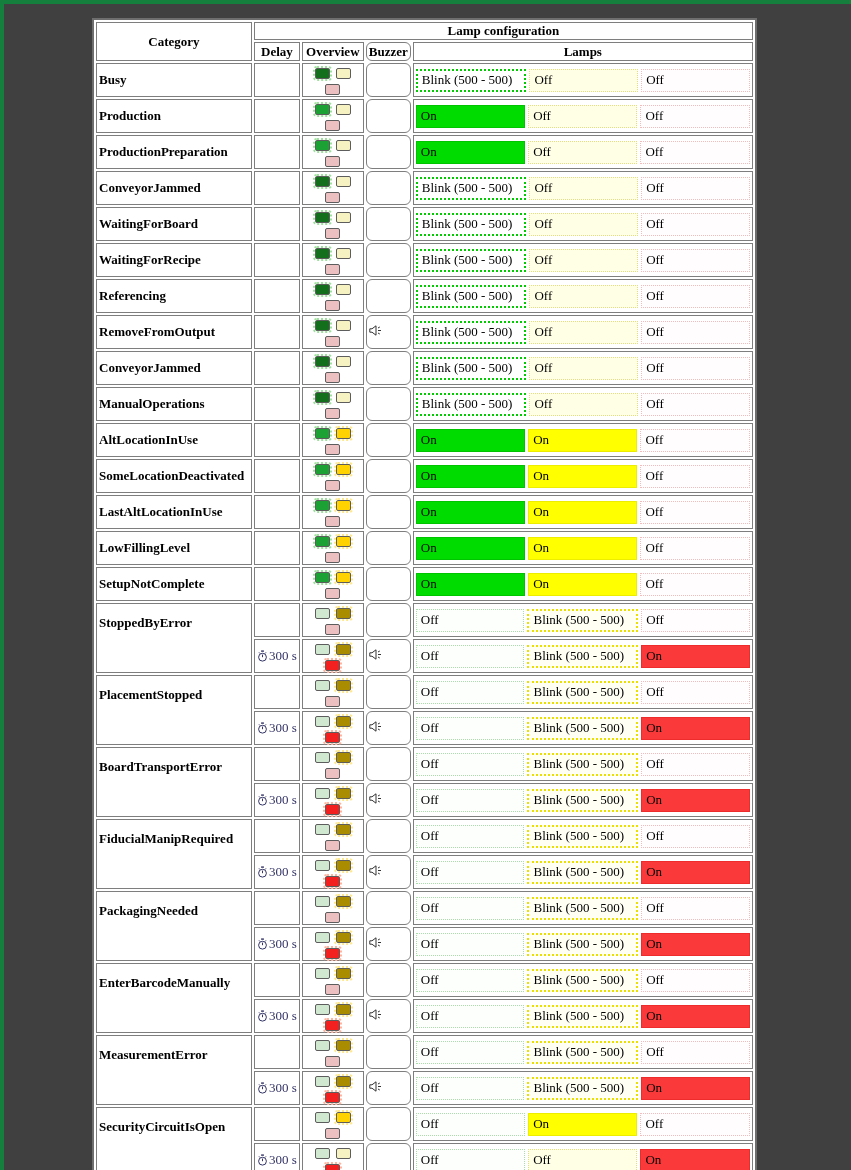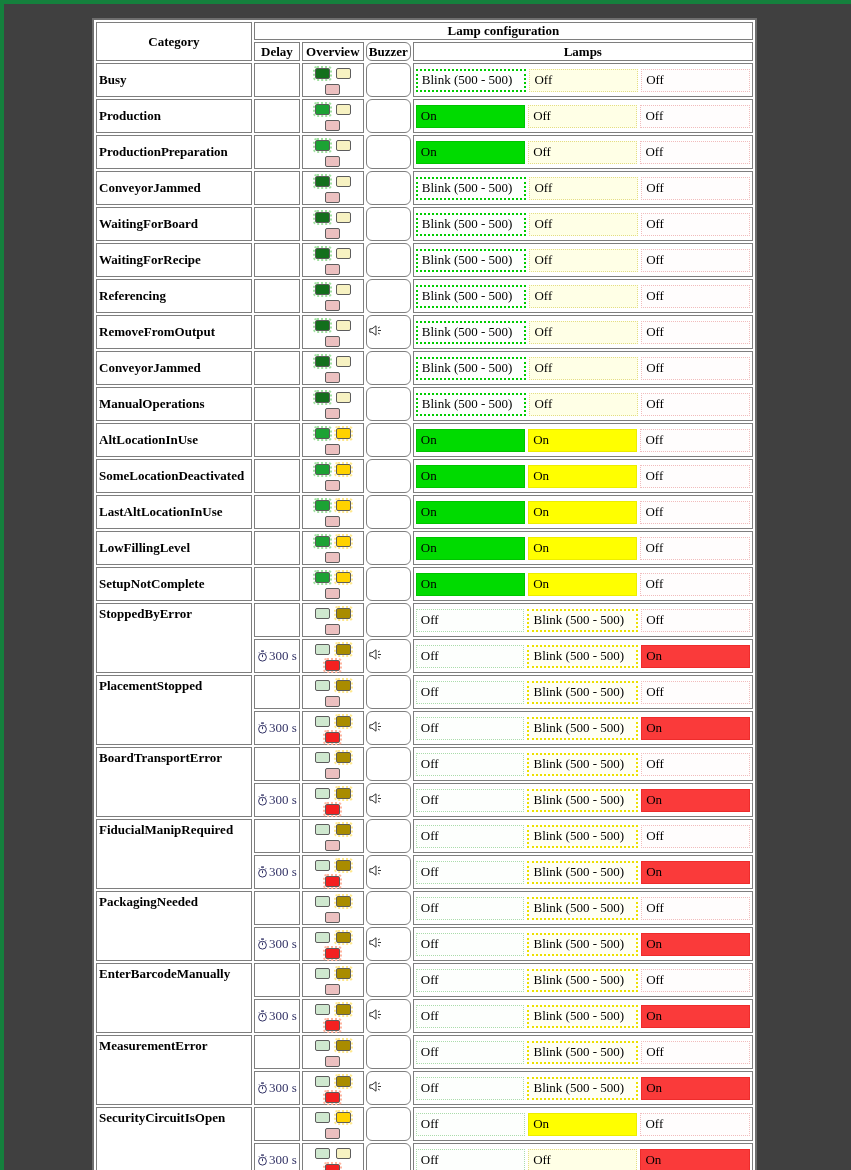--- a/index.html
+++ b/index.html
@@ -22,21 +22,21 @@
   table.cfg th { font-weight:bold; text-align:center; }
   th.cfg-h { height:15px;margin-top:24px; }
   th.sub-h { height:19px; }
   .c-cat  { width:156px; }
   .c-delay{ width:44px; }
   .c-ov   { width:62px; }
   .c-buz  { width:43px;border-radius:6px; }
   .c-lamps{ width:340px; }
 
   td.cat { font-weight:bold; text-align:left; white-space:nowrap; overflow:hidden; }
-  td.cat.top { vertical-align:top; padding-top:2px; }
+  td.cat.top { vertical-align:top; padding-top:11px; }
   tr.datarow td { height:27px; }
 
   td.delay { padding:0 1px; white-space:nowrap; overflow:hidden;
              font-size:12px; color:#333366; text-align:right; }
   td.delay svg { vertical-align:-2px; margin-right:1px; }
 
   td.ov { text-align:center; padding:0; }
   .ico {
     display:inline-block; width:13px; height:9px;
     border:1px solid #5d5d5d; border-radius:2px;

